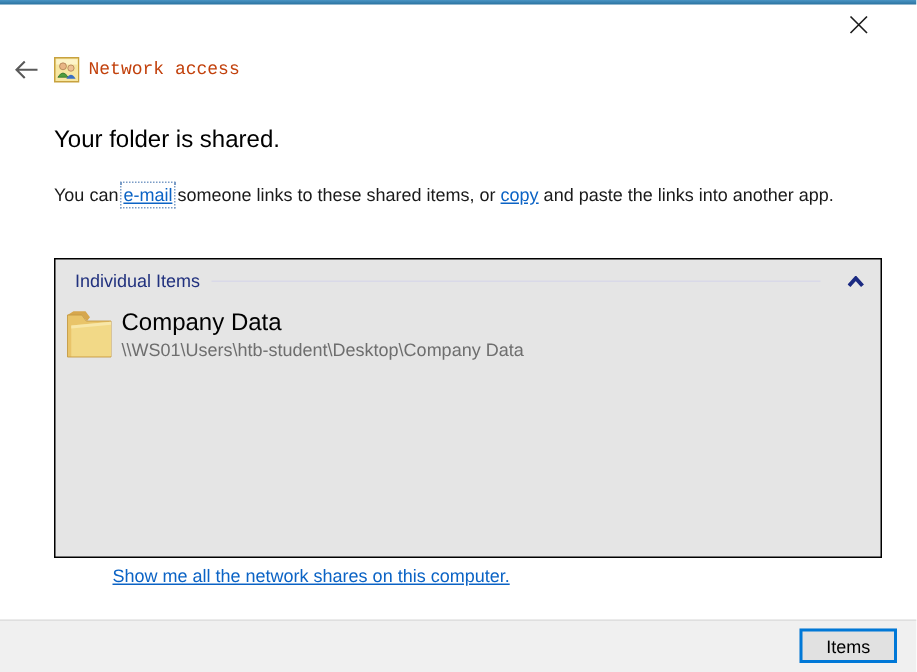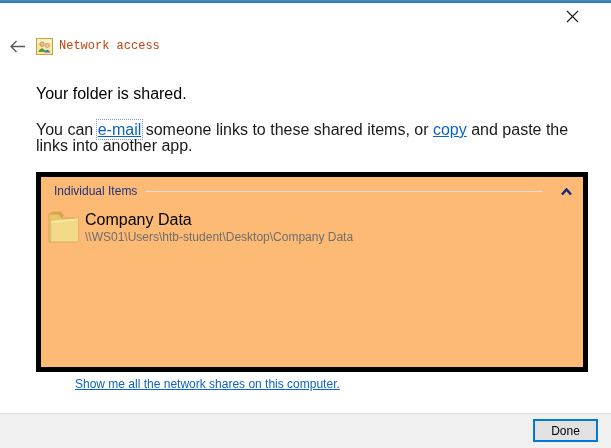--- a/index.html
+++ b/index.html
@@ -31,28 +31,28 @@
   }
   .nav-icon { position:absolute; left:36px; top:1px; width:17px; height:19px; }
   .nav-title { position:absolute; left:59px; top:3px; font-size:12px; color:#c2410c;font-family:Liberation Mono, monospace; }
 
   .heading {
     position:absolute; left:36px; top:85px;
     font-size:16px; color:#000000; font-weight:400;
   }
   .body-text {
     position:absolute; left:36px; top:122px; width:560px;
-    font-size:16px; line-height:16px; color:#1a1a1a;
+    font-size:12px; line-height:16px; color:#1a1a1a;
   }
   a.link { color:#0b63c5; text-decoration:underline; cursor:pointer; }
   .focus-dotted { outline:1px dotted #7a9cc6; outline-offset:1px; }
 
   .groupbox {
     position:absolute; left:36px; top:172px; width:552px; height:200px;
-    border:5px solid #000000; background:#fdba74;
+    border:1px solid #000000; background:#e5e5e5;
   }
   .group-header {
     position:absolute; left:0; top:5px; width:100%; height:18px;
     display:flex; align-items:center; padding:0 8px 0 13px;
   }
   .group-title {
     font-size:12px; color:#21317e; white-space:nowrap;
   }
   .group-rule {
     flex:1; height:1px; background:#d9d9e8; margin:0 14px 0 8px;
@@ -145,14 +145,14 @@
     <span class="item-text">
       <div class="item-name">Company Data</div>
       <div class="item-path">\\WS01\Users\htb-student\Desktop\Company Data</div>
     </span>
   </div>
 </div>
 
 <a class="link shares-link">Show me all the network shares on this computer.</a>
 
 <div class="footer">
-  <button class="done-btn">Done</button>
+  <button class="done-btn">Items</button>
 </div>
 
 </body></html>

